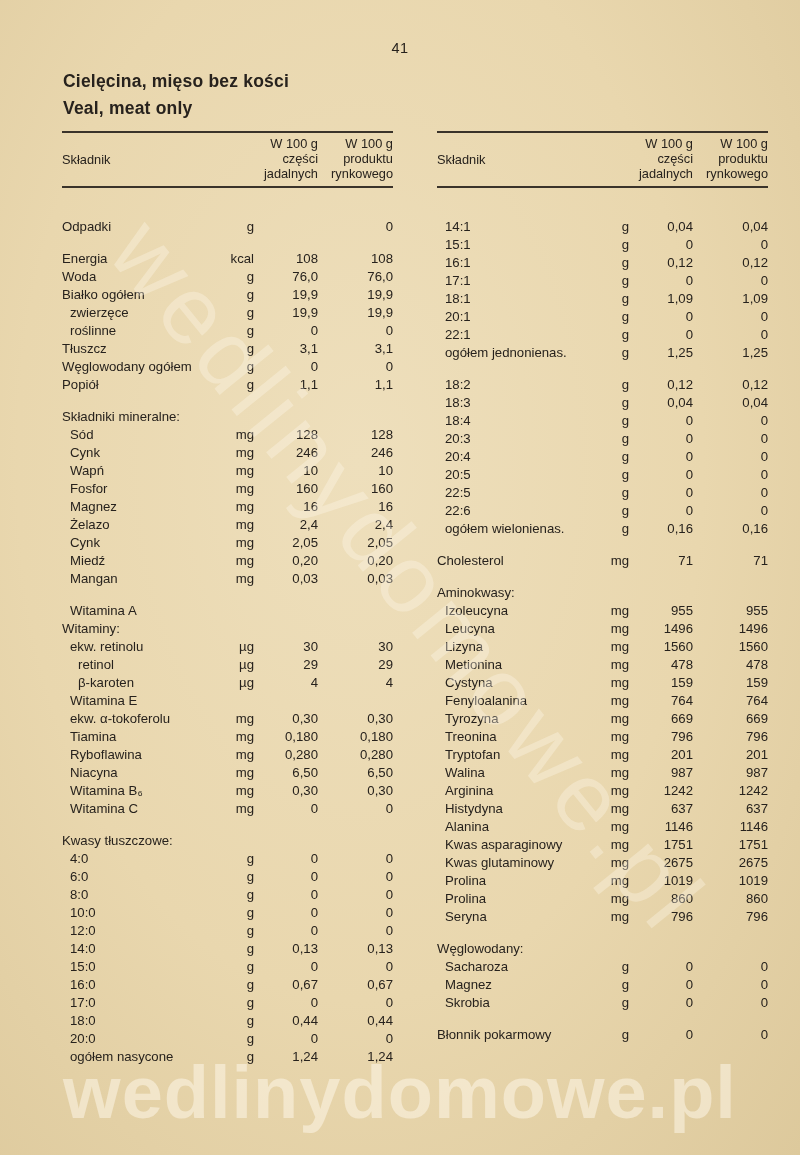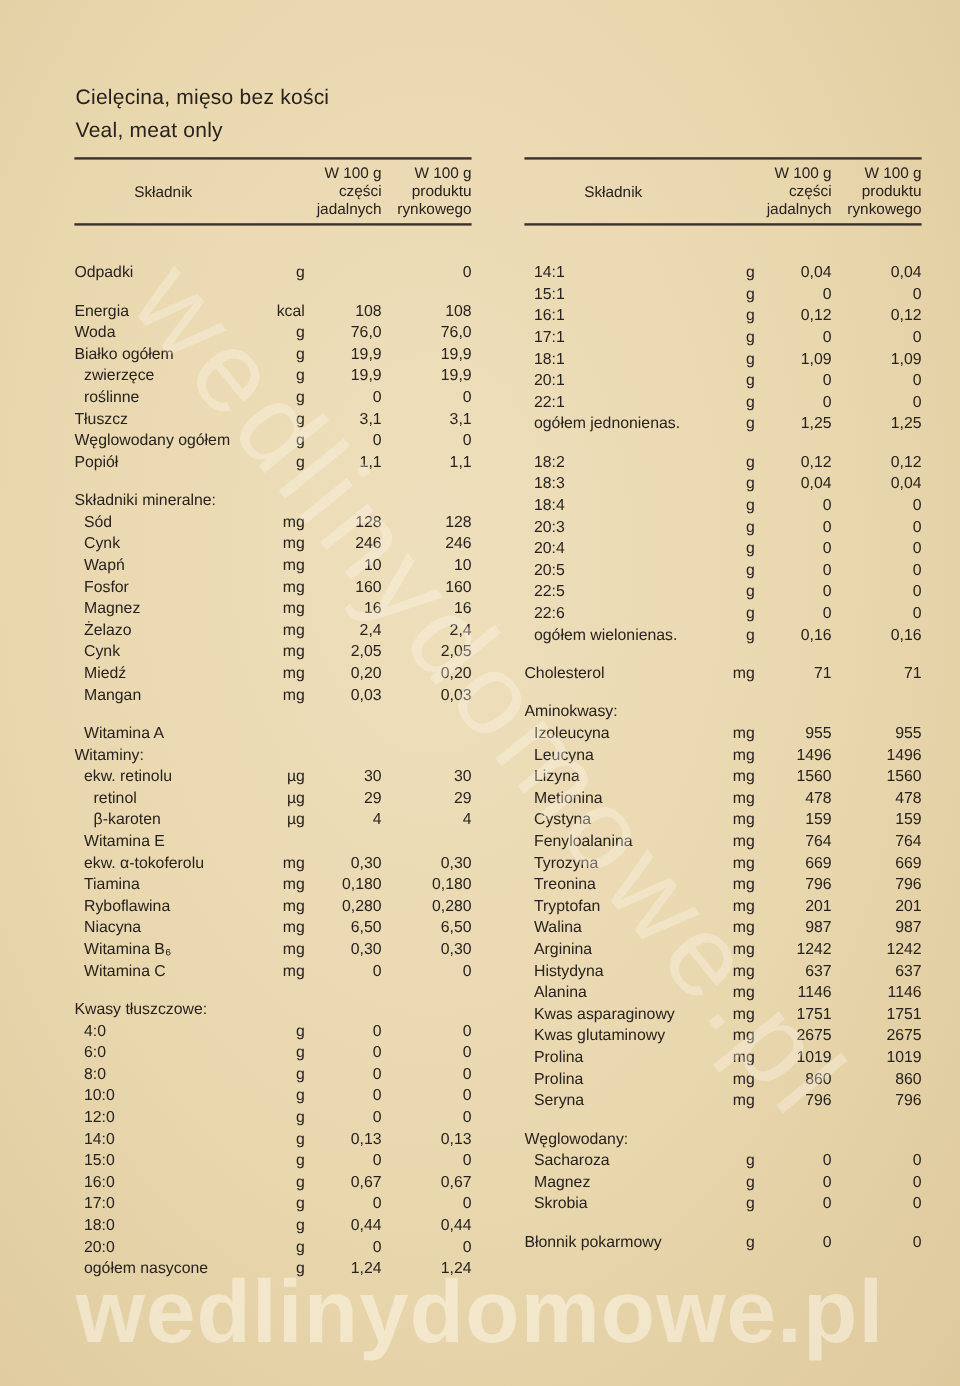--- a/index.html
+++ b/index.html
@@ -7,30 +7,30 @@
   .page {
     position:relative; width:800px; height:1155px; overflow:hidden;
     background:radial-gradient(ellipse at 45% 40%, #eedfbc 0%, #e9d7ae 55%, #ddc99c 100%);
     color:#27221d;
   }
   .page-number {
     position:absolute; top:40px; left:0; width:100%;
     text-align:center; font-size:14.5px; letter-spacing:0.5px;
   }
   .titles { position:absolute; top:68px; left:63px; }
-  .title { font-size:17.5px; font-weight:normal; line-height:27px; letter-spacing:0.2px; }
+  .title { font-size:17.5px; font-weight:bold; line-height:27px; letter-spacing:0.2px; }
   .tables { position:absolute; top:131px; left:62px; display:flex; gap:44px; }
   .col { width:331px; }
   .thead {
     border-top:2px solid #3a332a; border-bottom:2px solid #3a332a;
     display:grid; grid-template-columns:1fr 108px 75px;
     padding:4px 0 5px;
   }
   .th { font-size:12.8px; line-height:14.8px; }
-  .th-name { align-self:end; padding-bottom:14px;text-align:center; }
+  .th-name { align-self:end; padding-bottom:14px; }
   .th-num { text-align:right; white-space:pre-line; }
   .tbody { padding-top:30px; }
   .row {
     display:grid; grid-template-columns:1fr 44px 64px 75px;
     height:18px; line-height:18px; font-size:13.2px;
   }
   .row.blank { height:14px; }
   .c-unit, .c-val { text-align:right; }
   .c-name { overflow:hidden; white-space:nowrap; }
   .ind1 { padding-left:8px; }
@@ -51,20 +51,21 @@
   }
 </style>
 </head>
 <body>
 
 <div class="page">
 
   <div class="wm wm-diag">wedlinydomowe.pl</div>
   <div class="wm wm-bottom">wedlinydomowe.pl</div>
 
+  <div class="page-number">41</div>
 
   <div class="titles">
     <div class="title">Cielęcina, mięso bez kości</div>
     <div class="title">Veal, meat only</div>
   </div>
 
   <div class="tables">
 
     <div class="col">
       <div class="thead">

